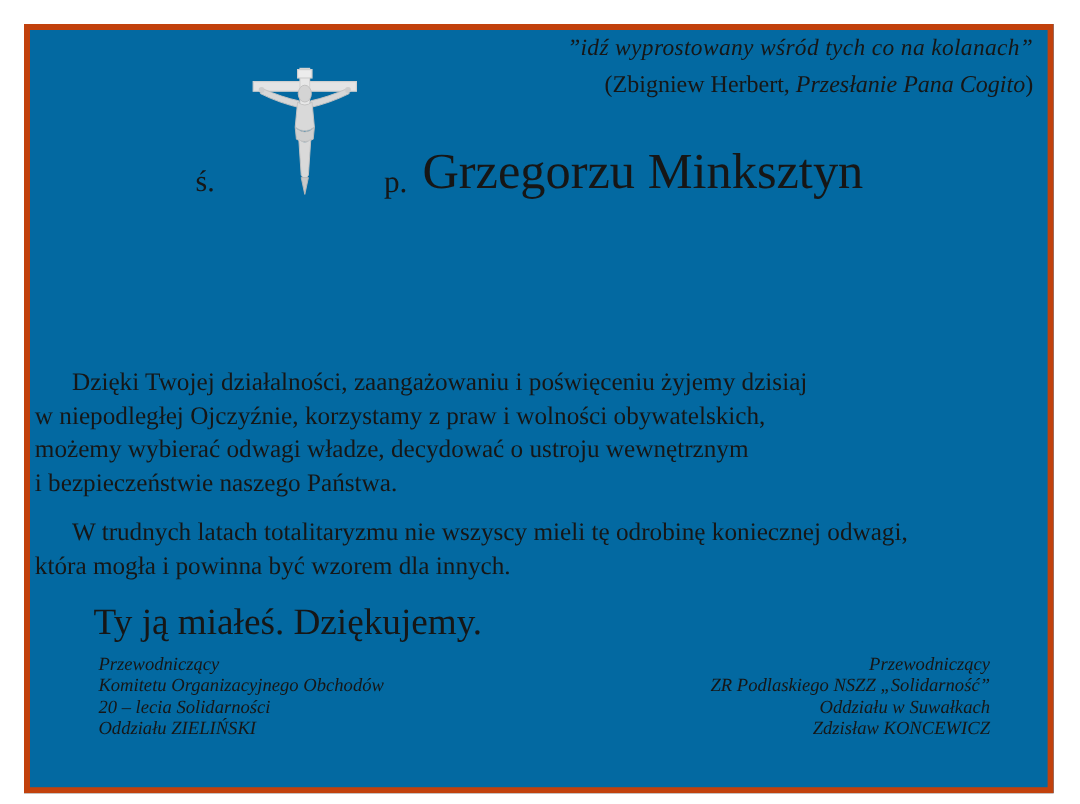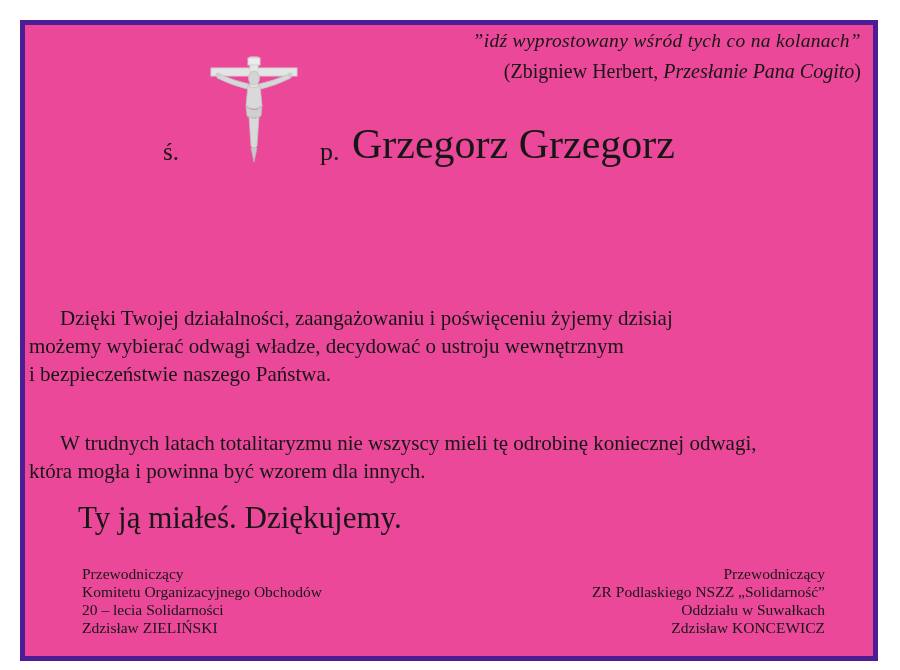--- a/index.html
+++ b/index.html
@@ -12,22 +12,22 @@
   }
   .page {
     position: relative;
     width: 900px; height: 670px;
     background: #ffffff;
   }
   .certificate {
     position: absolute;
     left: 20px; top: 20px;
     width: 858px; height: 641px;
-    border: 5px solid #4c1d95;
-    background: #ec4899;
+    border: 5px solid #c2410c;
+    background: #0369a1;
   }
   
   .quote-line1 {
     position: absolute;
     top: 5px; right: 12px;
     font-style: italic;
     font-size: 19.5px;
     white-space: nowrap;
     letter-spacing: 0.3px;
   }
@@ -76,23 +76,24 @@
   .para-3 { top: 404px; }
   .closing-line {
     position: absolute;
     left: 53px; top: 475px;
     font-size: 31px;
     white-space: nowrap;
   }
   
   .signature {
     position: absolute;
-    top: 540px;
+    top: 520px;
     font-size: 15.5px;
     line-height: 18px;
+    font-style: italic;
   }
   .signature .line { white-space: nowrap; }
   .signature-left { left: 57px; text-align: left; }
   .signature-right { right: 48px; text-align: right; }
 </style>
 </head>
 <body>
 
 <div class="page">
   <div class="certificate">
@@ -119,41 +120,42 @@
 
       <path d="M39 52 Q47 60 55 52 L54 62 Q47 66 40 62 Z" fill="#cfcfcf" stroke="#bcbcbc" stroke-width="0.8"></path>
 
       <path d="M42 62 L44 92 L47 96 L50 92 L52 62 Q47 67 42 62 Z" fill="#d9d9d9" stroke="#c3c3c3" stroke-width="0.8"></path>
 
       <path d="M44 94 L47 108 L50 94 Z" fill="#c9c9c9" stroke="#b8b8b8" stroke-width="0.8"></path>
     </svg>
 
     <div class="s-abbrev">ś.</div>
     <div class="p-abbrev">p.</div>
-    <div class="deceased-name">Grzegorz Grzegorz</div>
+    <div class="deceased-name">Grzegorzu Minksztyn</div>
 
 
     <div class="paragraph para-2">
       <div class="line indent">Dzięki Twojej działalności, zaangażowaniu i poświęceniu żyjemy dzisiaj</div>
+      <div class="line">w niepodległej Ojczyźnie, korzystamy z praw i wolności obywatelskich,</div>
       <div class="line">możemy wybierać odwagi władze, decydować o ustroju wewnętrznym</div>
       <div class="line">i bezpieczeństwie naszego Państwa.</div>
     </div>
 
     <div class="paragraph para-3">
       <div class="line indent">W trudnych latach totalitaryzmu nie wszyscy mieli tę odrobinę koniecznej odwagi,</div>
       <div class="line">która mogła i powinna być wzorem dla innych.</div>
     </div>
 
     <div class="closing-line">Ty ją miałeś. Dziękujemy.</div>
 
     <div class="signature signature-left">
       <div class="line">Przewodniczący</div>
       <div class="line">Komitetu Organizacyjnego Obchodów</div>
       <div class="line">20 – lecia Solidarności</div>
-      <div class="line">Zdzisław ZIELIŃSKI</div>
+      <div class="line">Oddziału ZIELIŃSKI</div>
     </div>
 
     <div class="signature signature-right">
       <div class="line">Przewodniczący</div>
       <div class="line">ZR Podlaskiego NSZZ „Solidarność”</div>
       <div class="line">Oddziału w Suwałkach</div>
       <div class="line">Zdzisław KONCEWICZ</div>
     </div>
 
   </div>

